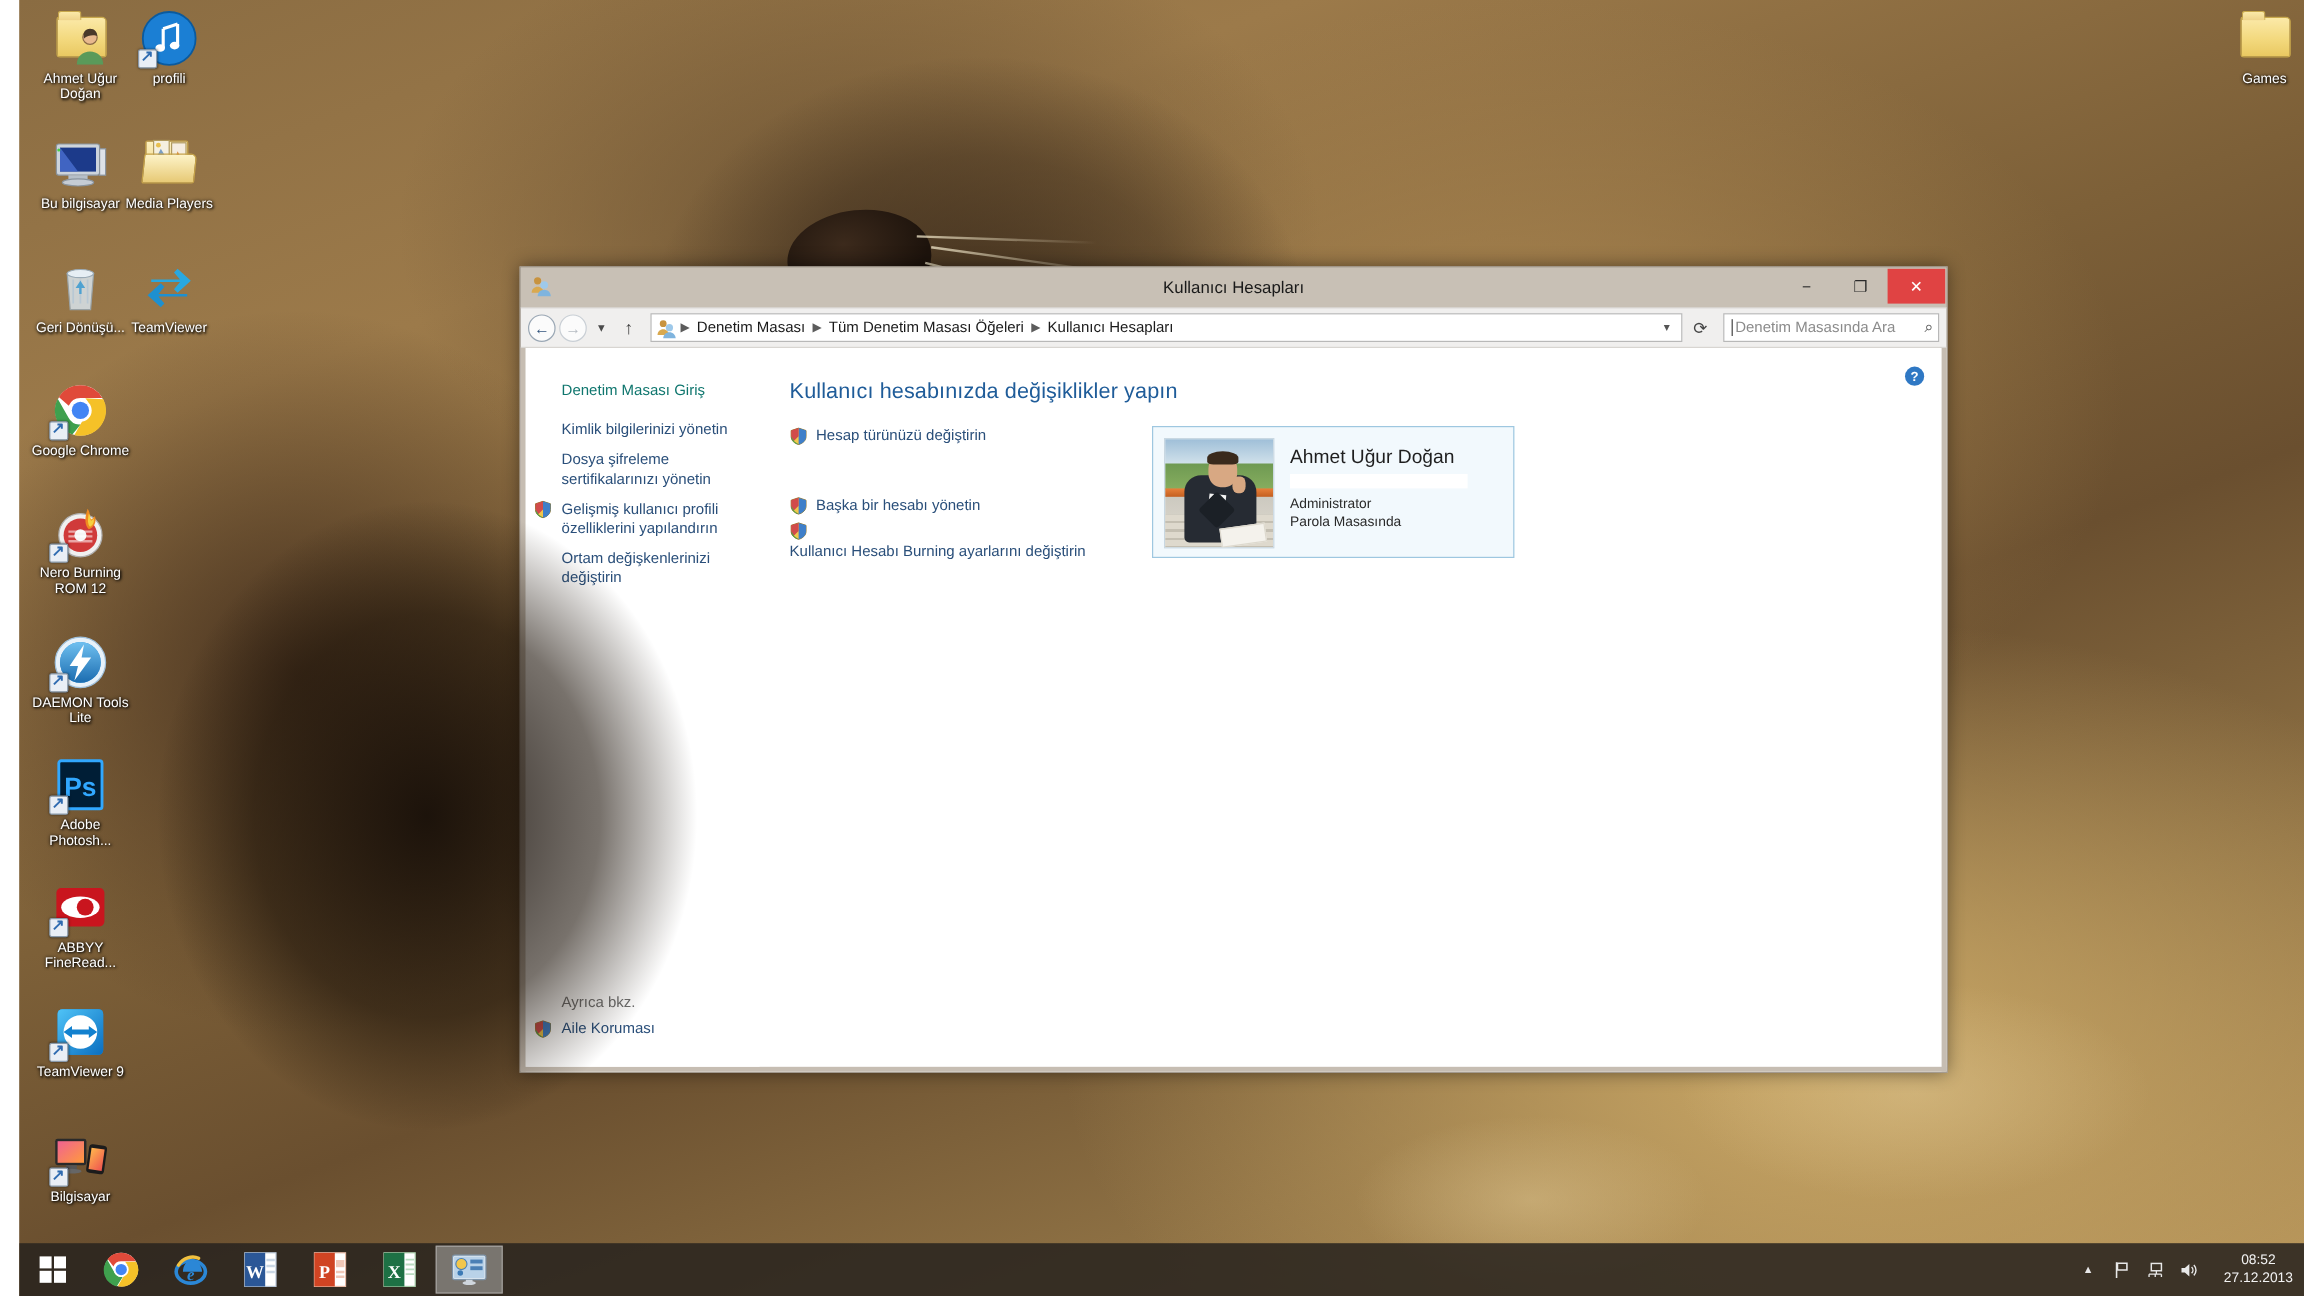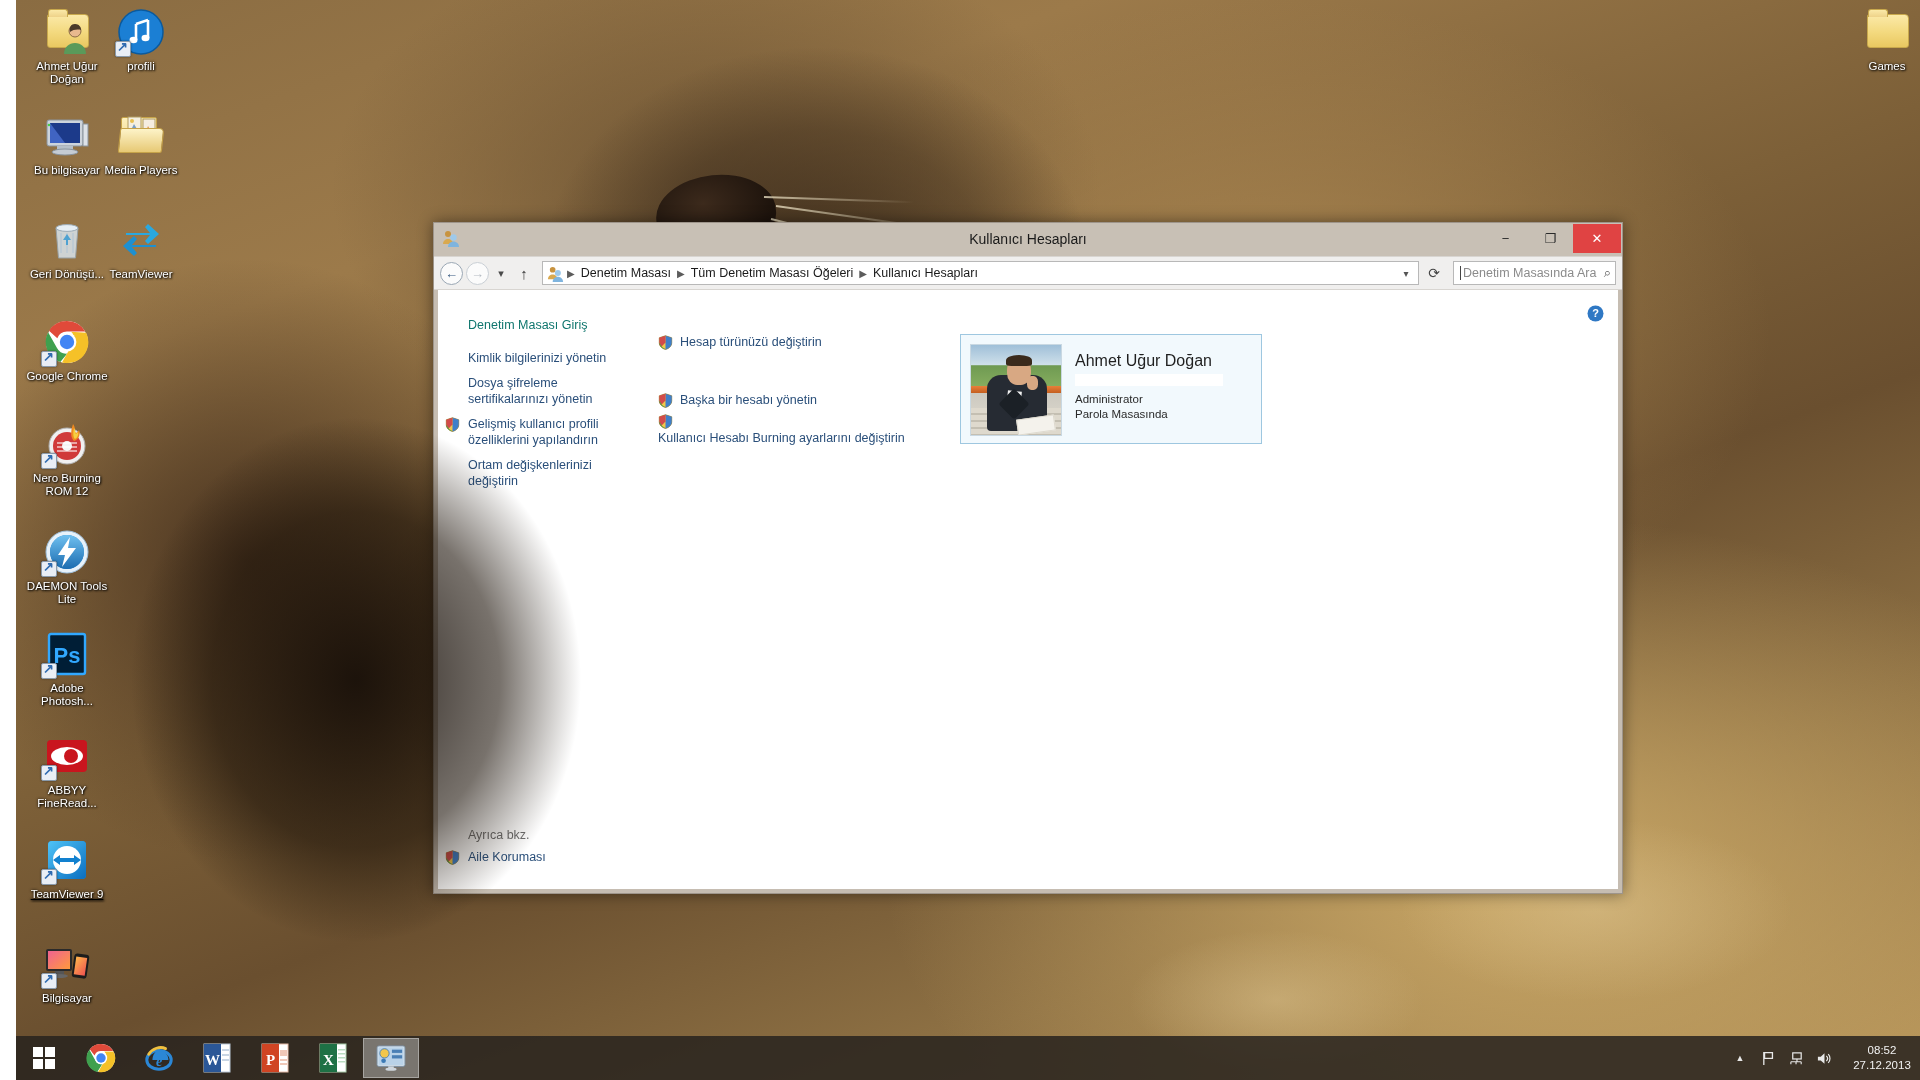--- a/index.html
+++ b/index.html
@@ -141,21 +141,21 @@
     font-size:12.5px; color:#1a1a1a; min-width:0;
   }
   .crumb { padding:2px 5px; cursor:default; white-space:nowrap; }
   .csep { color:#5c5c5c; font-size:10px; padding:0 1px; }
   .crumb-icon { width:17px; height:17px; margin-right:2px; flex:0 0 17px; }
   .crumb-spacer { flex:1; }
   .crumb-drop { width:20px; text-align:center; color:#555; font-size:10px; cursor:default; }
   #refreshbtn { width:24px; text-align:center; color:#444; font-size:14px; cursor:default; }
 
   #searchbox {
-    width:163px; height:24px; background:#fff; border:1px solid #b8b8b8;
+    width:180px; height:24px; background:#fff; border:1px solid #b8b8b8;
     display:flex; align-items:center; padding:0 4px 0 6px; margin-left:4px;
     font-size:12.5px; color:#8b8b8b; position:relative;
   }
   #searchbox .caret { width:1px; height:14px; background:#444; margin-right:2px; }
   #searchbox .mag { margin-left:auto; color:#555; font-size:13px; }
 
   #body {
     flex:1; background:#fff; display:flex; position:relative; overflow:hidden;
     border-left:4px solid #c6bdb2; border-right:4px solid #c6bdb2; border-bottom:4px solid #c6bdb2;
   }
@@ -401,21 +401,21 @@
         <div class="lbl">Adobe Photosh...</div>
       </div>
       <div class="dicon" style="left: 8px; top: 732px;">
         <div class="glyph"><svg viewBox="0 0 48 48" style="width:48px;height:48px">
             <rect x="4" y="8" width="40" height="32" rx="4" fill="#c9151e"></rect>
             <ellipse cx="24" cy="24" rx="16" ry="9" fill="#fff"></ellipse>
             <circle cx="28" cy="24" r="7" fill="#c9151e"></circle>
           </svg><span class="shortcut-arrow"></span></div>
         <div class="lbl">ABBYY FineRead...</div>
       </div>
-      <div class="dicon" style="left: 8px; top: 836px; text-decoration: underline;">
+      <div class="dicon" style="left: 8px; top: 836px;">
         <div class="glyph"><svg viewBox="0 0 48 48" style="width:48px;height:48px">
             <rect x="5" y="5" width="38" height="38" rx="4" fill="#0e8ee9"></rect>
             <rect x="5" y="5" width="38" height="38" rx="4" fill="url(#tvg)"></rect>
             <defs>
               <linearGradient id="tvg" x1="0" y1="0" x2="1" y2="1">
                 <stop offset="0" stop-color="#4fc3f7"></stop>
                 <stop offset="1" stop-color="#0a6ec0"></stop>
               </linearGradient>
             </defs>
             <circle cx="24" cy="24" r="14" fill="#fff"></circle>
@@ -541,20 +541,21 @@
           </div>
         </div>
       </div>
 
       <div id="content">
         <svg id="helpbtn" viewBox="0 0 17 17">
           <circle cx="8.5" cy="8.5" r="8" fill="#2f78c4"></circle>
           <text x="8.5" y="12.4" font-size="11" fill="#fff" text-anchor="middle" font-family="Liberation Sans, sans-serif" font-weight="bold">?</text>
         </svg>
 
+        <div id="h1">Kullanıcı hesabınızda değişiklikler yapın</div>
 
         <div id="maincols">
           <div id="linkcol">
             <div class="mlink">
               <svg class="shield" viewBox="0 0 16 16">
                 <path d="M8 .8 14.6 3v5.2c0 3.6-2.8 6.2-6.6 7.2C4.2 14.4 1.4 11.8 1.4 8.2V3z" fill="#f2c64a" stroke="#8a6d1d" stroke-width=".8"></path>
                 <path d="M8 .8 14.6 3v5.2c0 3.6-2.8 6.2-6.6 7.2z" fill="#3f7fc9"></path>
                 <path d="M8 .8 1.4 3v5.2c0 1.8.7 3.3 1.9 4.5L8 8z" fill="#d14b4b"></path>
                 <path d="M8 15.4C4.2 14.4 1.4 11.8 1.4 8.2l2.9 4.5z" fill="#4aa94a"></path>
               </svg>

